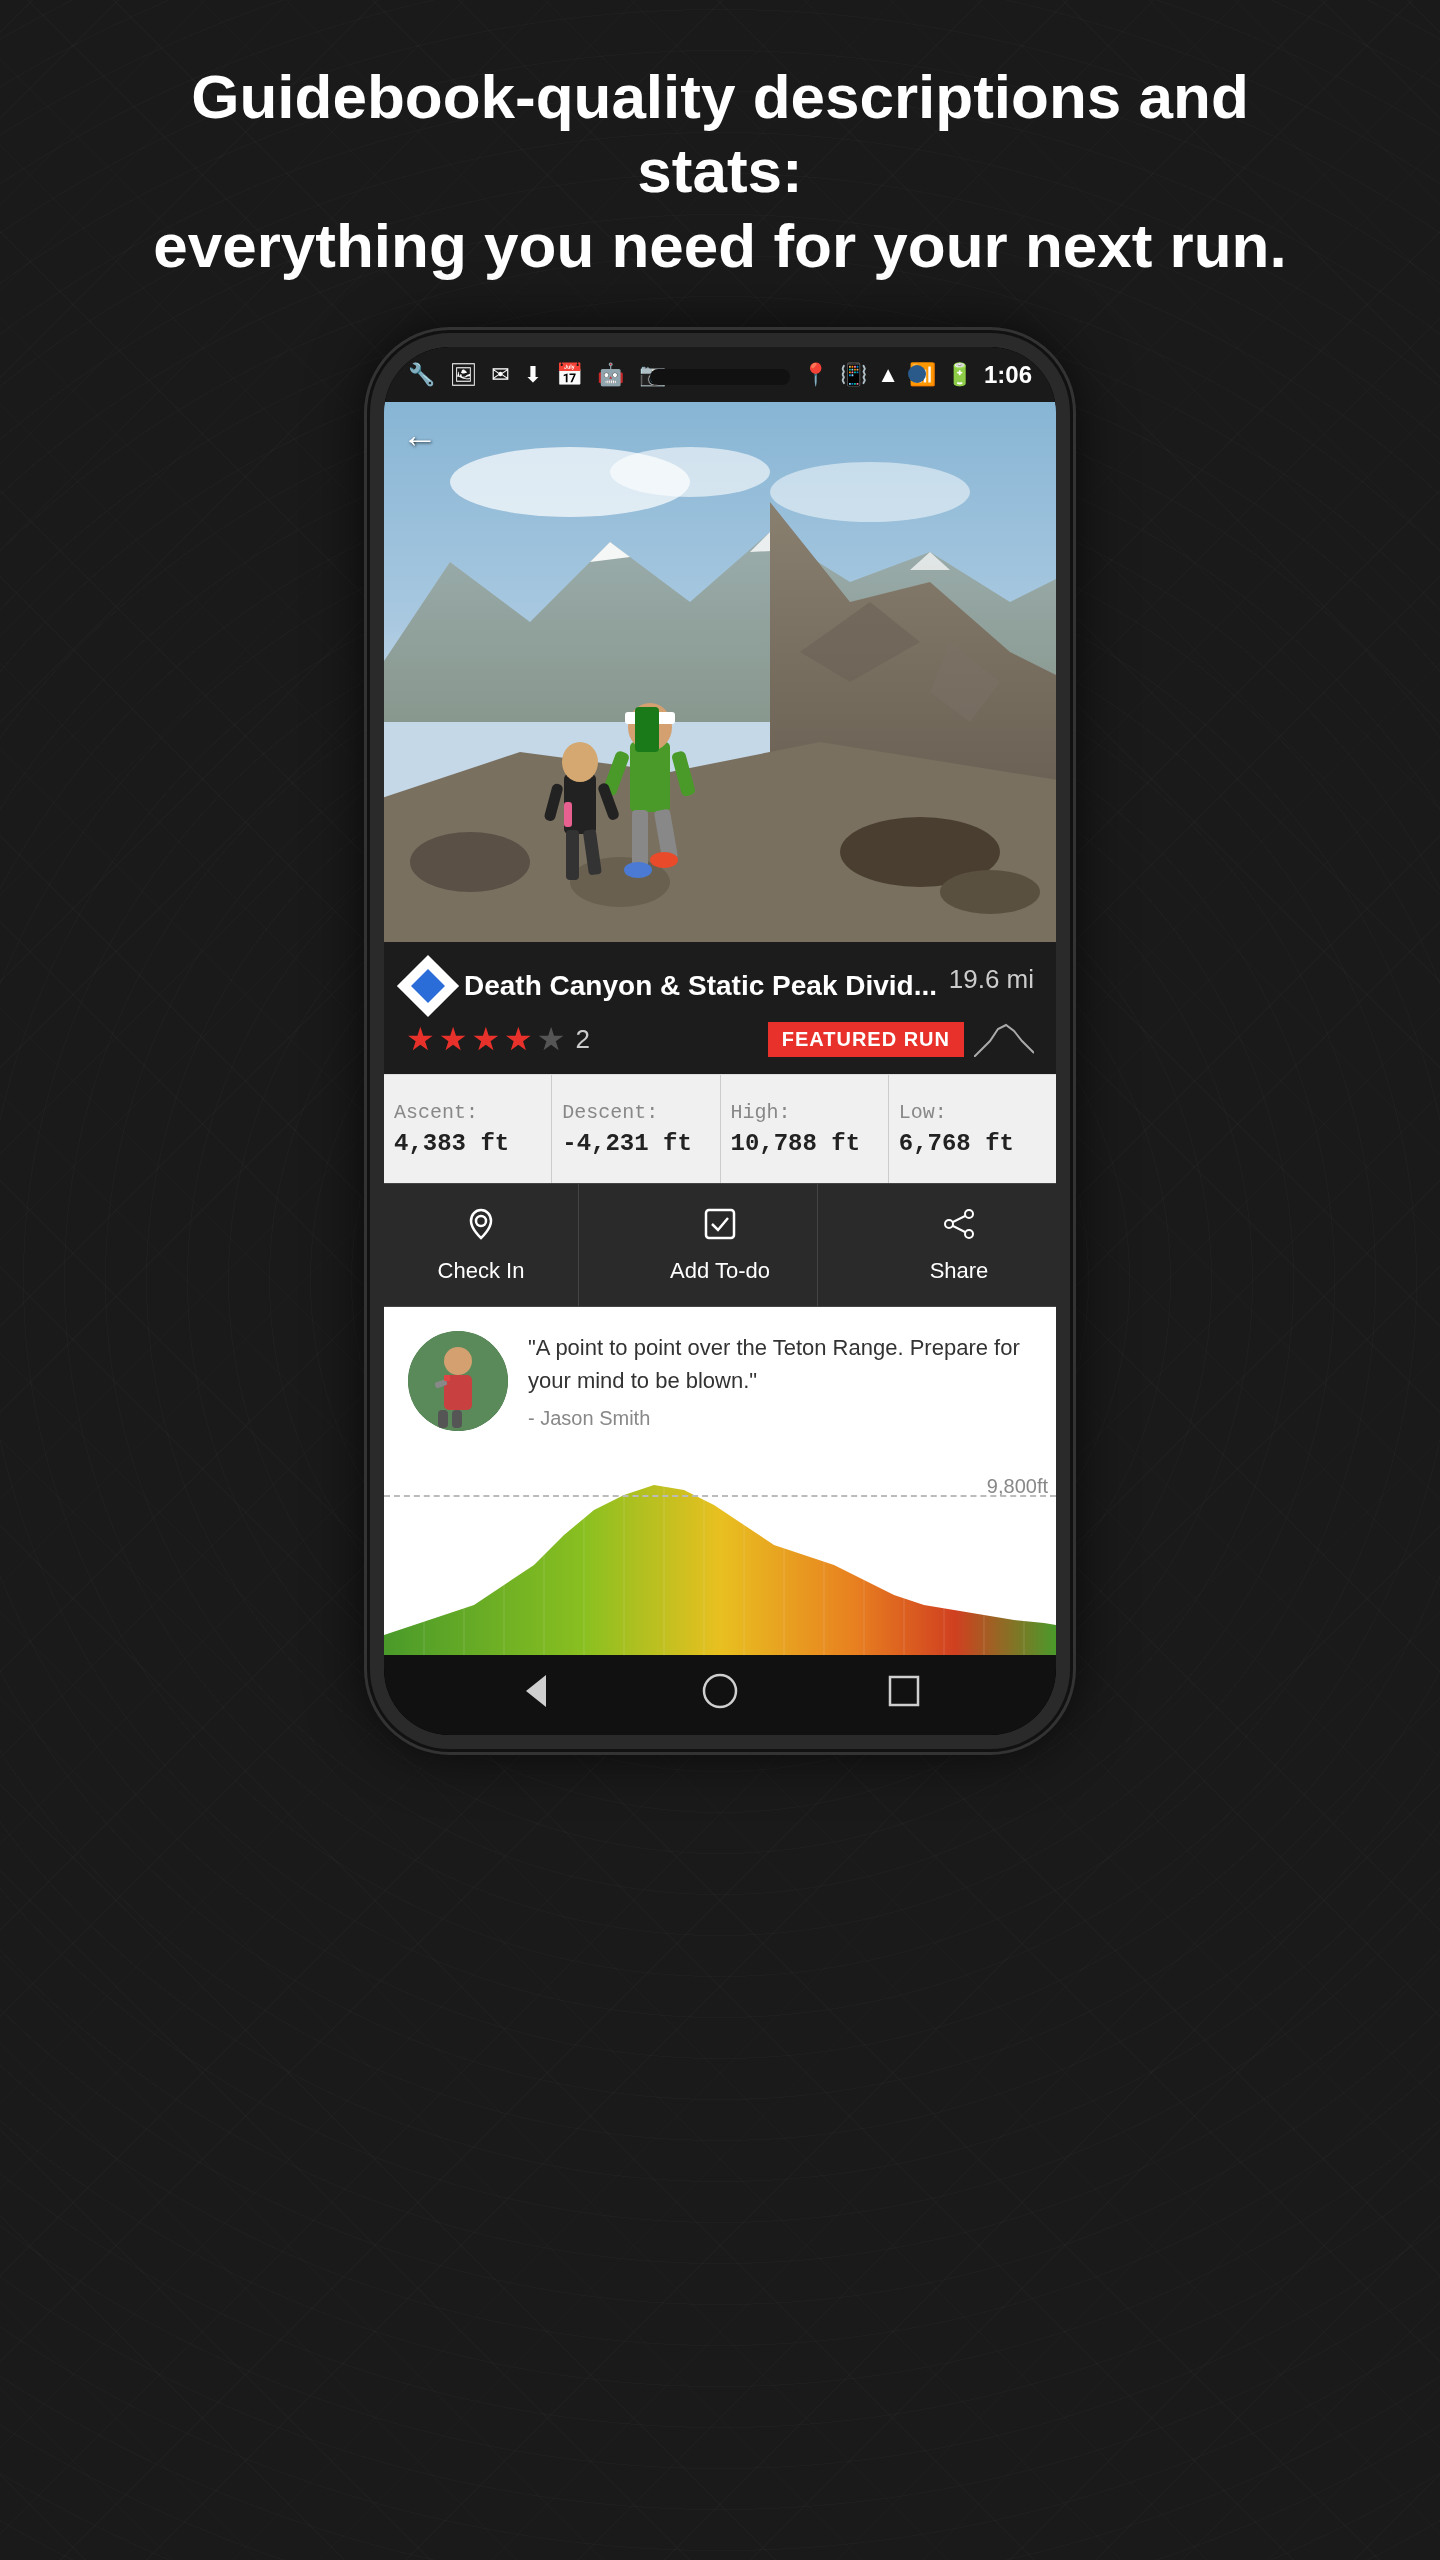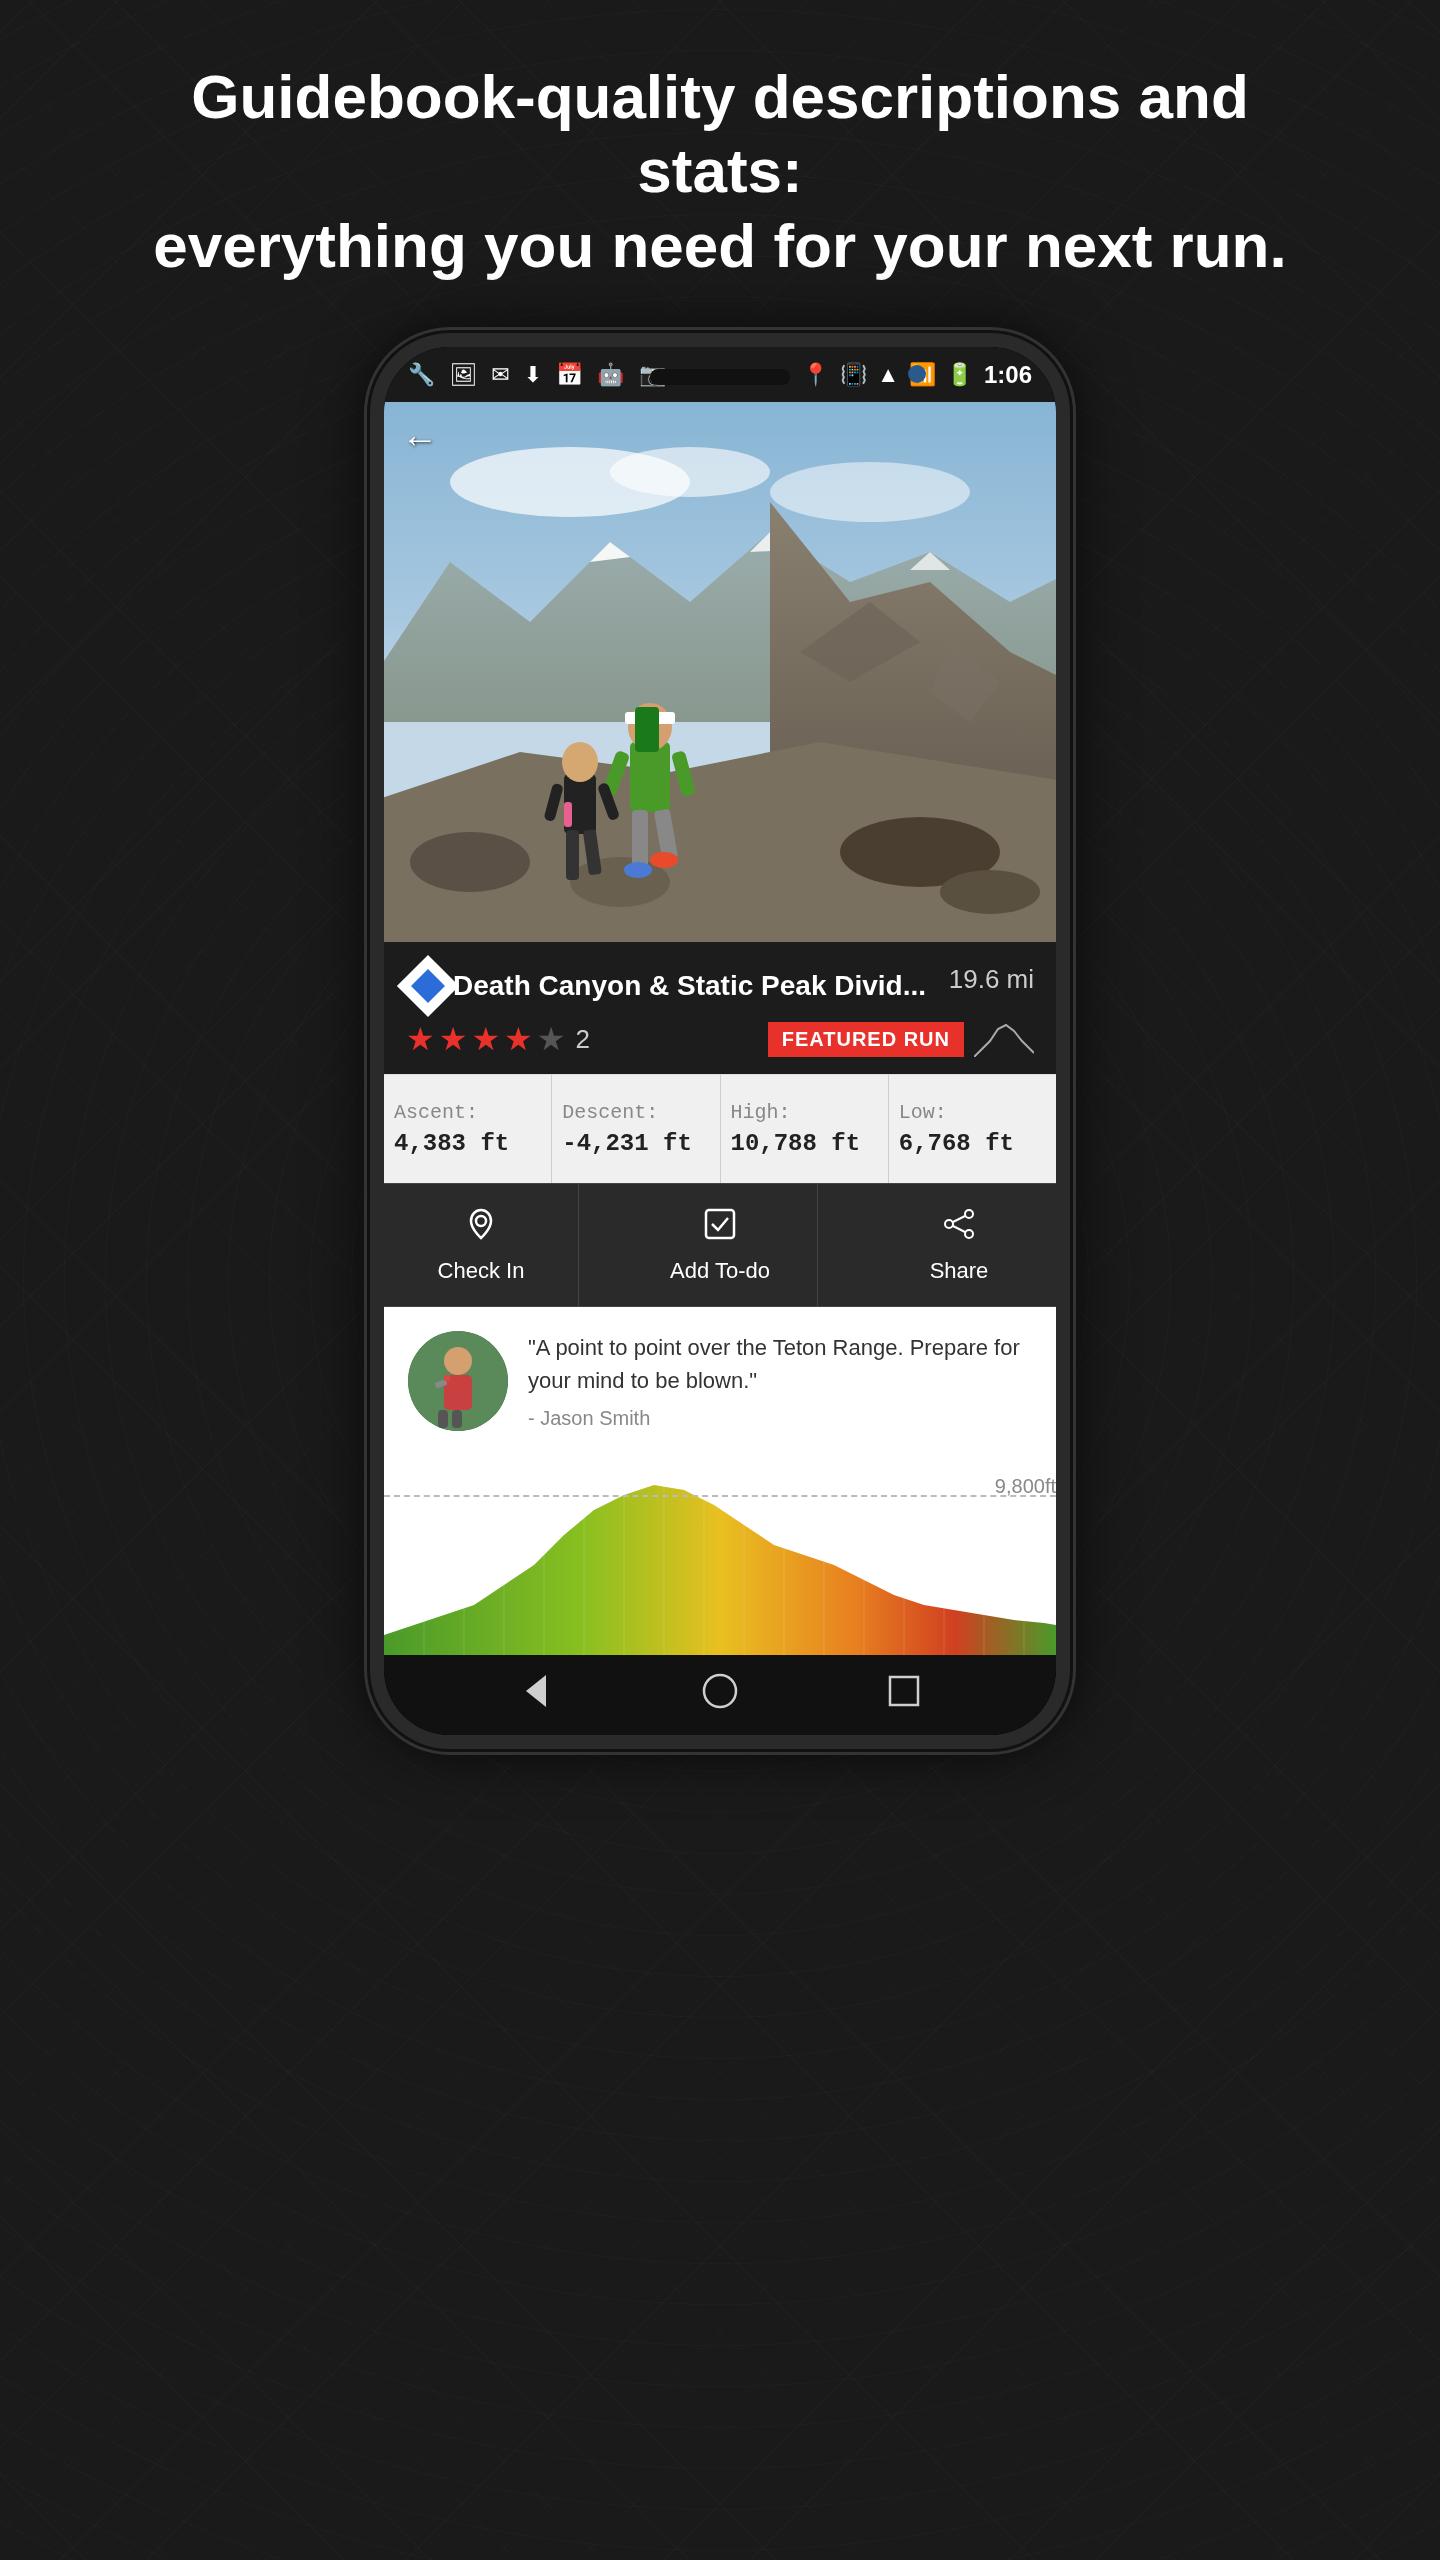--- a/index.html
+++ b/index.html
@@ -191,21 +191,21 @@
     .trail-header {
       display: flex;
       align-items: flex-start;
       justify-content: space-between;
       margin-bottom: 12px;
     }
 
     .trail-name-row {
       display: flex;
       align-items: center;
-      gap: 3px;
+      gap: 14px;
       flex: 1;
     }
 
     .trail-badge {
       width: 44px;
       height: 44px;
       background: #fff;
       transform: rotate(45deg);
       display: flex;
       align-items: center;
@@ -382,21 +382,21 @@
       overflow: hidden;
     }
 
     .elevation-profile svg {
       width: 100%;
       height: 100%;
     }
 
     .elevation-label {
       position: absolute;
-      right: 0;
+      right: 8px;
       top: 20px;
       color: #888;
       font-size: 20px;
     }
 
     .dashed-line {
       position: absolute;
       right: 0;
       left: 0;
       border-top: 2px dashed #bbb;

